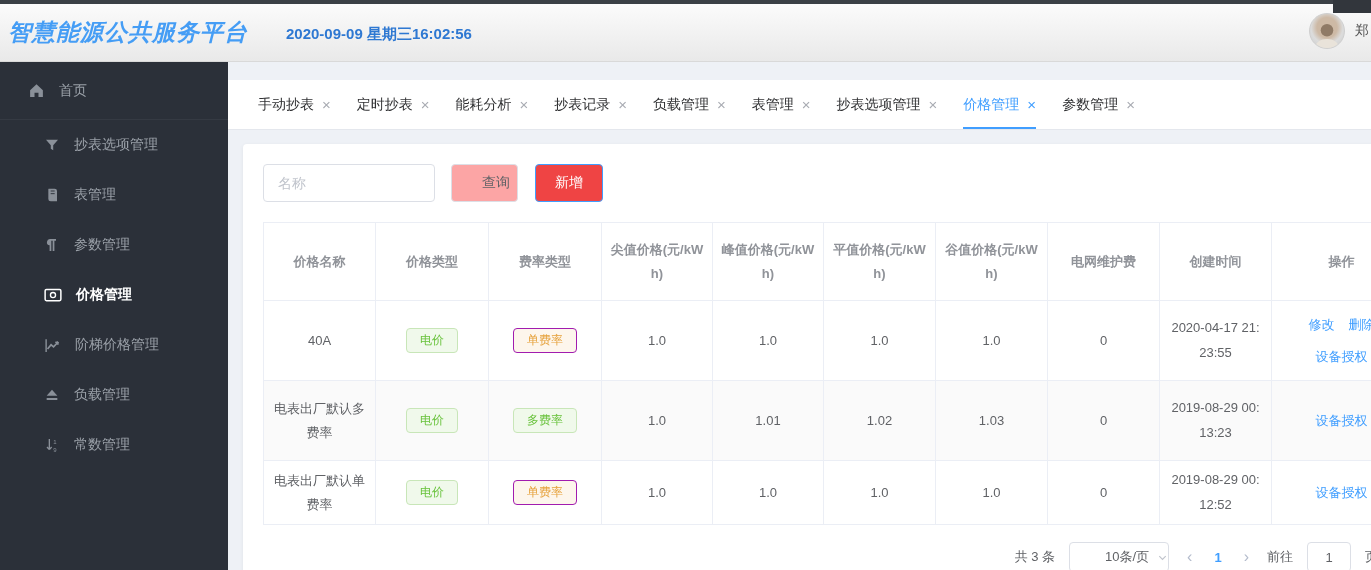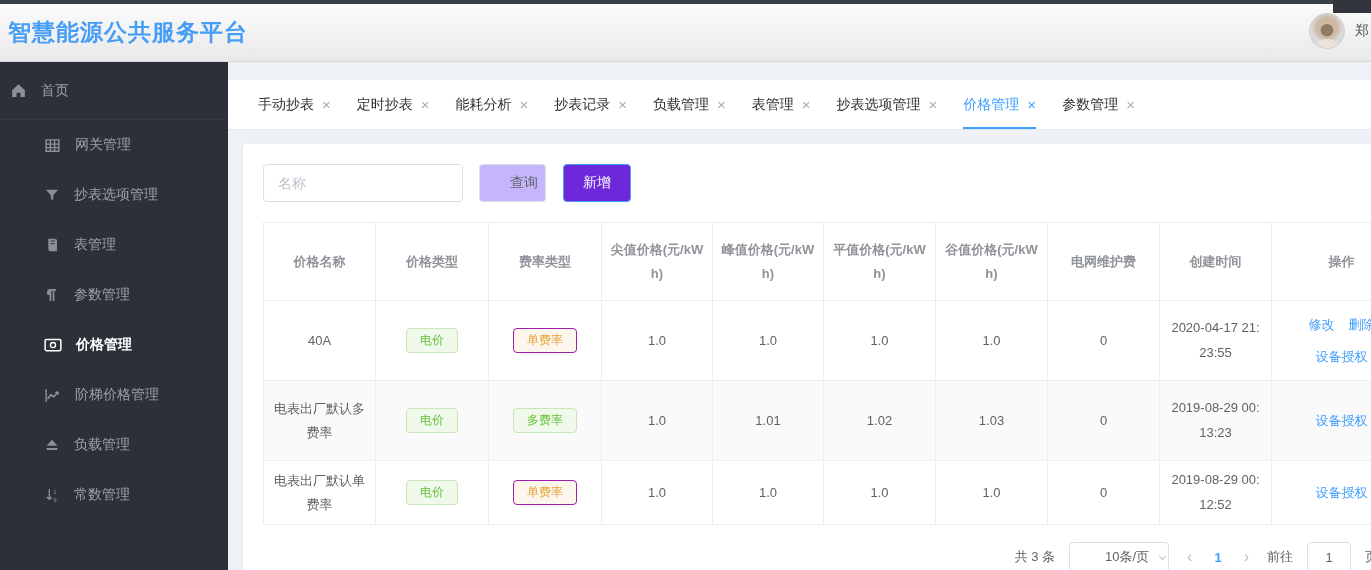--- a/index.html
+++ b/index.html
@@ -5,32 +5,32 @@
   * { margin:0; padding:0; box-sizing:border-box; }
   html,body { width:1371px; height:570px; overflow:hidden; background:#eef1f6;
     font-family:"Liberation Sans","DejaVu Sans",sans-serif; }
 
   
   .top-strip { position:absolute; top:0; left:0; width:1371px; height:4px; background:#3b4046; z-index:30; }
   .corner-block { position:absolute; top:0; right:0; width:38px; height:13px; background:#32363c; z-index:31; }
   .app-header { position:absolute; top:4px; left:0; width:1371px; height:58px;
     background:linear-gradient(#fbfbfb,#e9e9e9); border-bottom:1px solid #d9d9d9;
     display:flex; align-items:center; z-index:20; }
-  .app-title { font-size:23px; font-weight:bold; color:#459df5; margin-left:8px; letter-spacing:1px; }
+  .app-title { font-size:23px; font-weight:bold; color:#459df5; margin-left:8px; letter-spacing:1px;font-style:italic; }
   .app-datetime { font-size:15px; font-weight:bold; color:#2e78d2; margin-left:38px; margin-top:4px; }
   .user-box { position:absolute; right:2px; top:9px; display:flex; align-items:center; gap:10px; }
   .avatar { width:36px; height:36px; border-radius:50%; overflow:hidden;
     background:radial-gradient(circle at 50% 40%, #cdb9a5 0 38%, #dcdcdc 60%, #c9c9c9 100%);
     border:1px solid #cfcfcf; display:flex; align-items:flex-end; justify-content:center; }
   .user-name { font-size:14px; color:#555; }
 
   
   .sidebar { position:absolute; top:62px; left:0; width:228px; height:508px; background:#2b3039; z-index:10; }
   .side-item { display:flex; align-items:center; gap:14px; color:#9aa0a8; font-size:14px;
-    cursor:pointer; padding-left:10px; position:relative; }
+    cursor:pointer; padding-left:28px; position:relative; }
   .side-item.top { height:58px; border-bottom:1px solid rgba(255,255,255,0.05); }
   .side-item.parent { height:62px; color:#e8eaec; font-weight:bold; }
   .side-item.sub { height:50px; padding-left:44px; }
   .side-item.active { color:#ffffff; font-weight:bold; }
   .side-item svg { flex:none; }
   .chev-up { position:absolute; right:22px; top:50%; transform:translateY(-50%); }
 
   
   .main { position:absolute; top:80px; left:228px; width:1143px; height:508px; }
   .tab-bar { height:50px; background:#fff; border-bottom:1px solid #e4e7ed; display:flex;
@@ -41,26 +41,26 @@
   .tab.active { color:#409eff; }
   .tab.active .tab-close { color:#409eff; }
   .tab.active::after { content:""; position:absolute; left:13px; right:13px; bottom:0;
     height:2px; background:#409eff; }
 
   .card { margin:14px 0 0 15px; width:1160px; min-height:480px; background:#fff;
     border-radius:4px; box-shadow:0 1px 4px rgba(0,0,0,0.06); padding:20px; }
 
   
   .toolbar { display:flex; align-items:center; margin-bottom:20px; }
-  .search-input { width:200px; height:38px; border:1px solid #dcdfe6; border-radius:4px;
+  .search-input { width:172px; height:38px; border:1px solid #dcdfe6; border-radius:4px;
     padding:0 14px; font-size:14px; color:#606266; outline:none; font-family:inherit; }
   .search-input::placeholder { color:#c0c4cc; }
   .btn { height:38px; border-radius:4px; font-size:14px; cursor:pointer; font-family:inherit; }
-  .btn-plain { width:67px; margin-left:16px; background:#c4b5fd; border:1px solid #dcdfe6; color:#606266;padding-left:23px; }
-  .btn-primary { width:68px; margin-left:17px; background:#6d28d9; border:1px solid #409eff; color:#fff; }
+  .btn-plain { width:67px; margin-left:16px; background:#fca5a5; border:1px solid #dcdfe6; color:#606266;padding-left:23px; }
+  .btn-primary { width:68px; margin-left:17px; background:#ef4444; border:1px solid #409eff; color:#fff; }
 
   
   table { border-collapse:collapse; table-layout:fixed; width:1148px; }
   col.c0{width:112px} col.c1{width:113px} col.c2{width:113px} col.c3{width:111px}
   col.c4{width:111px} col.c5{width:112px} col.c6{width:112px} col.c7{width:112px}
   col.c8{width:112px} col.c9{width:140px}
   th, td { border:1px solid #ebeef5; text-align:center; vertical-align:middle;
     font-size:13px; padding:6px 8px; word-break:break-all; line-height:1.8; }
   th { color:#909399; font-weight:bold; height:78px; background:#fff; }
   td { color:#606266; }
@@ -85,46 +85,41 @@
     text-align:center; font-size:13px; color:#606266; outline:none; font-family:inherit; }
 </style>
 </head>
 <body>
 
 <div class="top-strip"></div>
 <div class="corner-block"></div>
 
 <header class="app-header">
   <div class="app-title">智慧能源公共服务平台</div>
+  <div class="app-datetime">2020-09-09 星期三16:02:56</div>
   <div class="user-box">
     <div class="avatar">
       <svg width="30" height="28" viewBox="0 0 24 22">
         <circle cx="12" cy="8" r="5" fill="#8f7a66"></circle>
         <path d="M2 24c0-6 4.5-9 10-9s10 3 10 9z" fill="#e9e3da"></path>
       </svg>
     </div>
     <span class="user-name">郑</span>
   </div>
 </header>
 
 <nav class="sidebar">
   <div class="side-item top">
     <svg width="17" height="17" viewBox="0 0 24 24">
       <path d="M3 11.5 12 3l9 8.5V21h-6.2v-6h-5.6v6H3z" fill="#8a9099"></path>
     </svg>
     <span>首页</span>
   </div>
 
 
-  <div class="side-item sub">
-    <svg width="17" height="17" viewBox="0 0 24 24">
-      <path d="M3 4h18v16H3zM3 10h18M3 15h18M9 4v16M15 4v16" fill="none" stroke="#8a9099" stroke-width="2"></path>
-    </svg>
-    <span>网关管理</span>
-  </div>
 
   <div class="side-item sub">
     <svg width="16" height="16" viewBox="0 0 24 24">
       <path d="M3 4h18l-7.2 8.2V20l-3.6-2.2v-5.6z" fill="#8a9099"></path>
     </svg>
     <span>抄表选项管理</span>
   </div>
 
   <div class="side-item sub">
     <svg width="16" height="16" viewBox="0 0 24 24">

